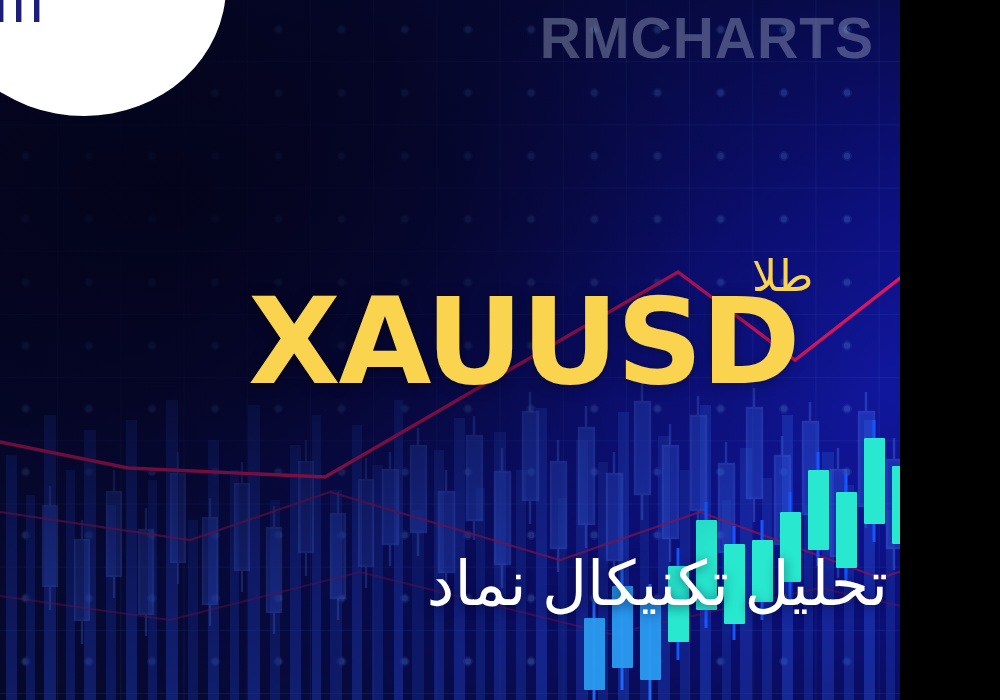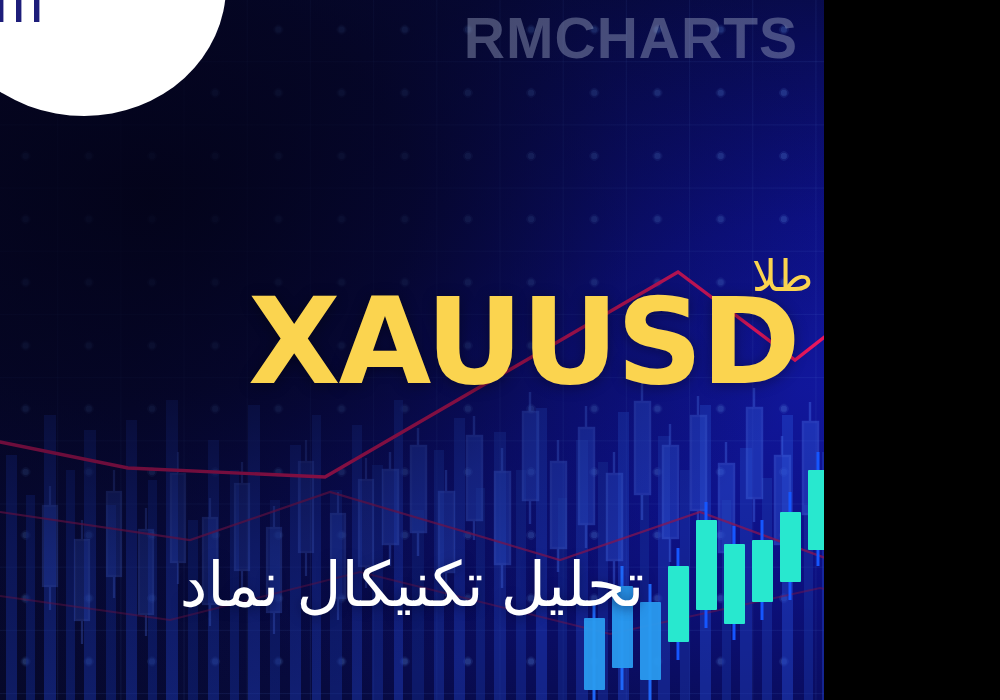--- a/index.html
+++ b/index.html
@@ -1,21 +1,21 @@
 <!DOCTYPE html>
 <html><head>
 <meta charset="utf-8">
 <title>XAUUSD Technical Analysis Banner</title>
 <style>
   html,body{margin:0;padding:0;background:#000;}
   body{font-family:"Liberation Sans","DejaVu Sans",sans-serif;}
 
   .banner{
     position:relative;
-    width:824px;height:700px;
+    width:900px;height:700px;
     overflow:hidden;
     background:#090b30;
   }
 
   
   .bg-base{
     position:absolute;inset:0;
     background:
       radial-gradient(120% 90% at 100% 55%, #11179c 0%, #0d1187 26%, #0a0d63 48%, #070a3e 70%, #060826 100%),
       linear-gradient(100deg,#070828 0%,#080a33 30%,#0a0d52 58%,#0e1282 82%,#111a9c 100%);
@@ -86,27 +86,26 @@
     font-weight:normal;
     color:#fbd44f;
     direction:rtl;
     line-height:1;
     font-family:"DejaVu Sans","Liberation Sans",sans-serif;
     text-align:center;
   }
 
   
   .subtitle{
-    position:absolute;left:0;right:0;top:546px;
-    text-align:center;
+    position:absolute;left:0;right:12px;top:546px;
     font-size:62px;
     color:#ffffff;
     direction:rtl;
     line-height:1.25;
-    font-family:Liberation Sans, sans-serif;
+    font-family:Liberation Serif, serif;
     text-shadow:0 2px 12px rgba(0,10,50,.55);
   }
 </style>
 </head>
 <body>
 
 <div class="banner">
 
   <div class="bg-base"></div>
   <div class="bg-grid"></div>

